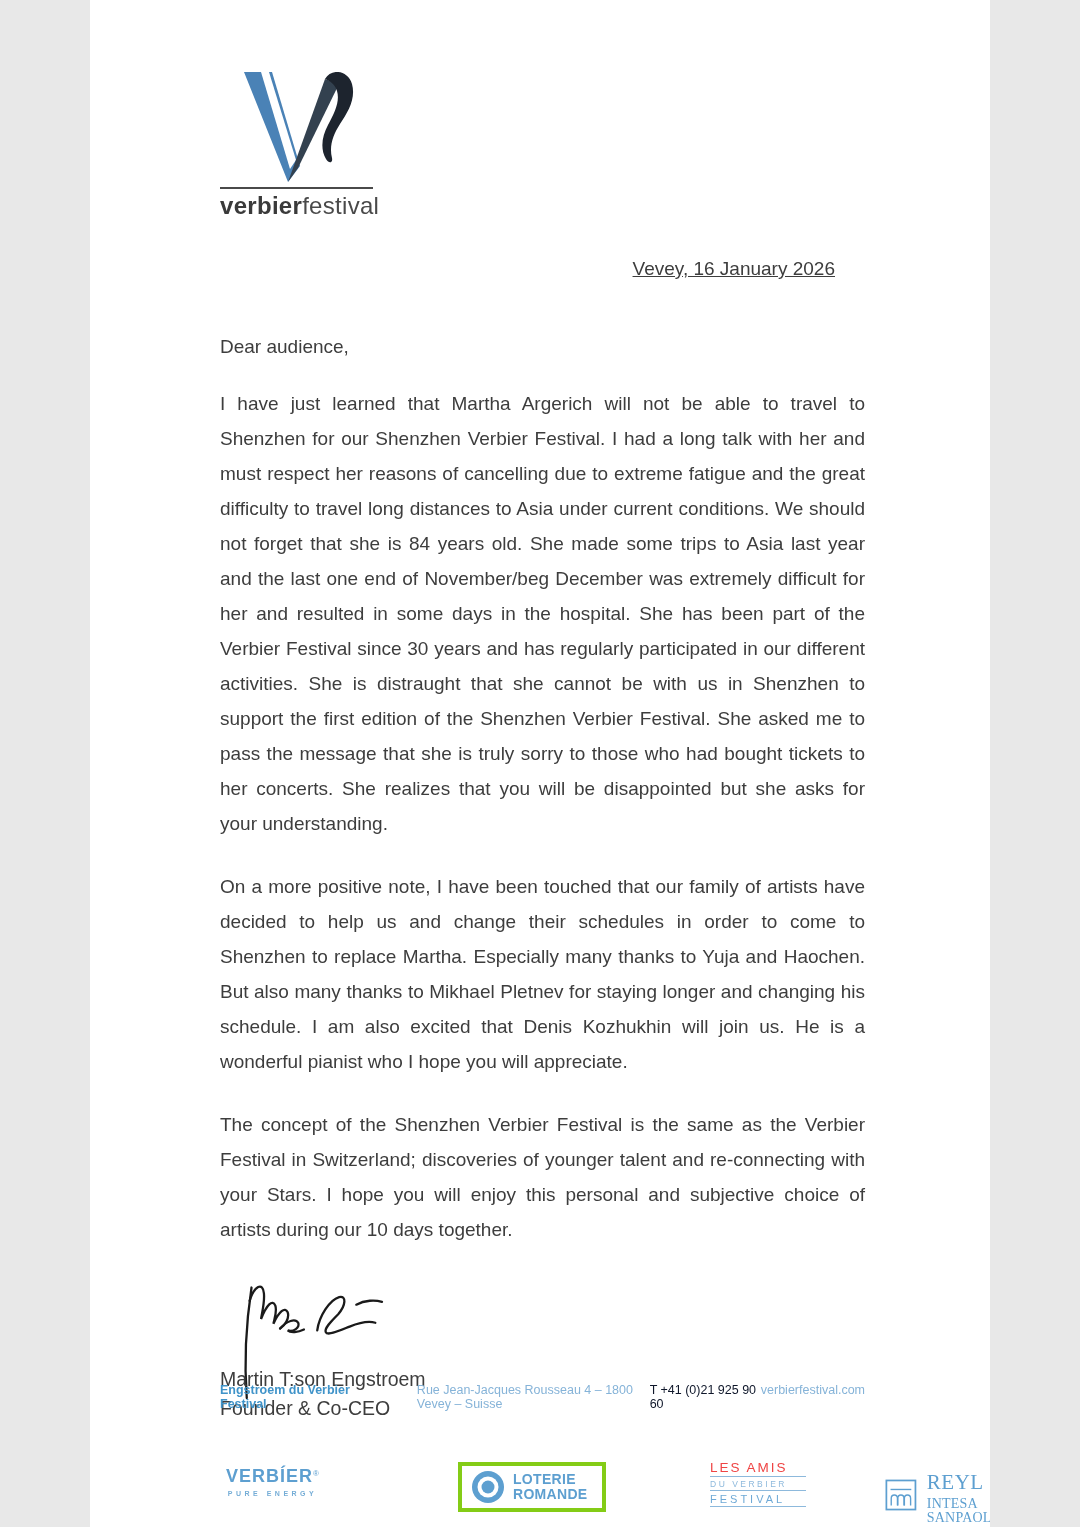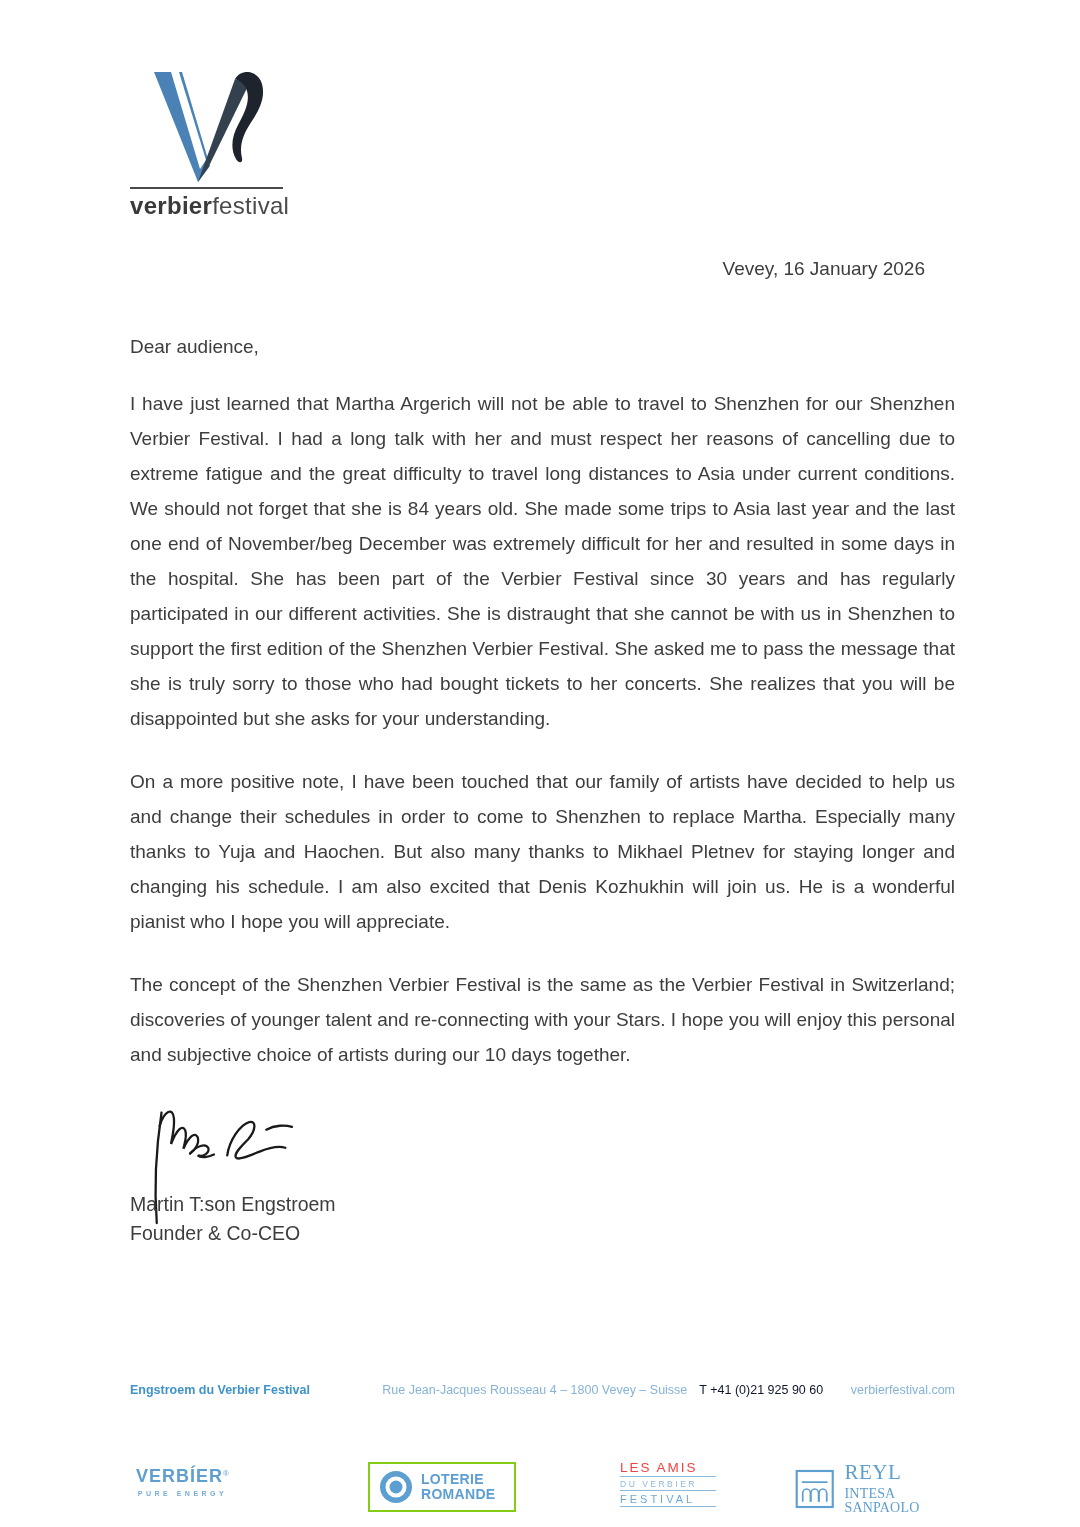--- a/index.html
+++ b/index.html
@@ -1,36 +1,36 @@
 <!DOCTYPE html>
 <html><head>
 <meta charset="utf-8">
 <style>
   html,body{margin:0;padding:0;background:#e8e8e8;}
   .page{
     position:relative;
-    width:1080px;height:1527px;
+    width:900px;height:1527px;
     background:#ffffff;
     margin:0 auto;
     font-family:"Liberation Sans","DejaVu Sans",sans-serif;
     color:#3d3d3d;
     overflow:hidden;
   }
   .content{position:absolute;left:130px;right:125px;top:0;}
 
   
   .logo-block{padding-top:72px;}
   .logo-svg{display:block;margin-left:16px;width:152px;height:110px;}
   .logo-rule{width:153px;height:0;border-top:2px solid #4a4a4a;margin-top:5px;}
   .wordmark{margin-top:3px;font-size:24px;color:#3a3a3a;letter-spacing:.3px;}
   .wordmark .wm-bold{font-weight:700;}
   .wordmark .wm-light{font-weight:400;opacity:.92;}
 
   
-  .dateline{margin-top:38px;text-align:right;padding-right:30px;font-size:19px;color:#3d3d3d;}
+  .dateline{margin-top:38px;text-align:right;padding-right:30px;font-size:19px;color:#3d3d3d;text-decoration:underline;}
   .salutation{margin-top:56px;font-size:19px;}
   .para{margin:28px 0 0 0;font-size:19px;line-height:35px;text-align:justify;}
 
   
   .sig-wrap{position:relative;margin-top:26px;height:150px;}
   .sig-svg{position:absolute;left:2px;top:0;width:200px;height:130px;}
   .signer{position:absolute;left:0;top:92px;font-size:19.5px;line-height:29px;}
 
   
   .footer-row{position:absolute;left:130px;right:125px;top:1383px;display:flex;font-size:12.5px;}
@@ -41,30 +41,30 @@
 
   
   .sponsor-row{position:absolute;left:130px;right:125px;top:1428px;height:75px;color:#5d9fd0;margin-top:32px;}
   .sp{position:absolute;top:0;}
 
   .sp-verbier{left:0;top:6px;text-align:center;width:105px;}
   .sp-verbier .v-name{font-weight:700;font-size:18px;letter-spacing:1px;}
   .sp-verbier .v-reg{font-size:8px;vertical-align:super;}
   .sp-verbier .v-tag{font-size:7px;letter-spacing:3.5px;margin-top:3px;font-weight:700;opacity:.85;}
 
-  .sp-loterie{left:238px;top:2px;border:2px solid #84cc16;width:148px;height:50px;display:flex;align-items:center;padding:0 8px;box-sizing:border-box;}
+  .sp-loterie{left:238px;top:2px;border:4px solid #84cc16;width:148px;height:50px;display:flex;align-items:center;padding:0 8px;box-sizing:border-box;}
   .lr-text{margin-left:7px;font-weight:700;font-size:14px;line-height:15px;letter-spacing:.3px;}
 
   .sp-amis{left:490px;top:0;width:96px;font-weight:400;}
   .amis-row{border-bottom:1.5px solid #8db9dc;padding-bottom:1px;margin-bottom:2px;color:#ef4444;}
   .amis-1{font-size:13.5px;letter-spacing:2px;}
   .amis-2{font-size:8.5px;letter-spacing:2.5px;color:#8db9dc;}
   .amis-3{font-size:11px;letter-spacing:3px;color:#6ea9d6;}
 
-  .sp-reyl{left:665px;top:2px;display:flex;align-items:center;font-family:"Liberation Serif","DejaVu Serif",serif;}
+  .sp-reyl{left:665px;top:12px;display:flex;align-items:flex-start;font-family:"Liberation Serif","DejaVu Serif",serif;}
   .reyl-text{margin-left:10px;line-height:1;}
   .reyl-name{font-size:21px;letter-spacing:.5px;}
   .reyl-sub{font-size:14px;margin-top:4px;letter-spacing:.2px;}
 </style>
 </head>
 <body>
 
 <div class="page">
   <div class="content">
 

